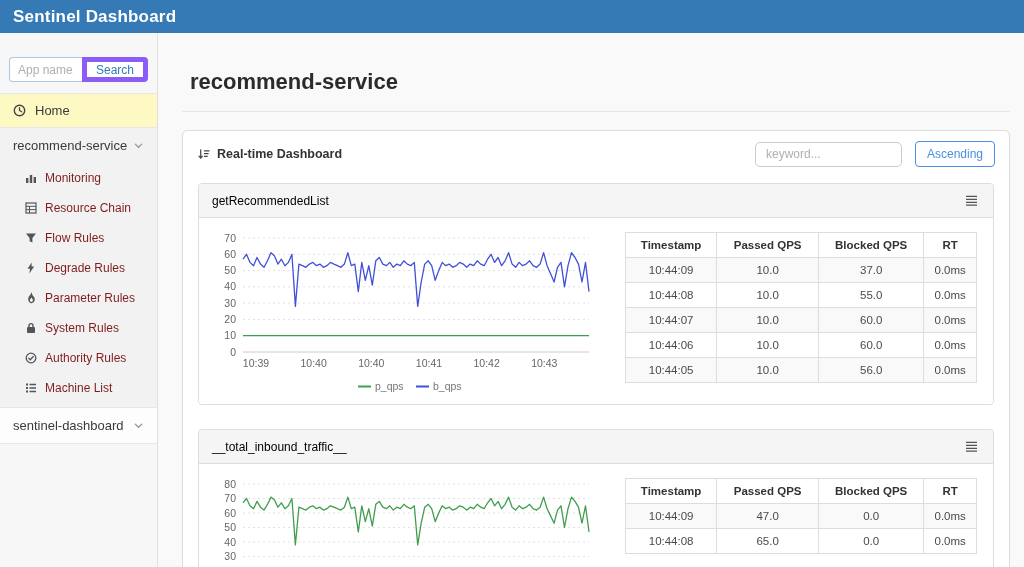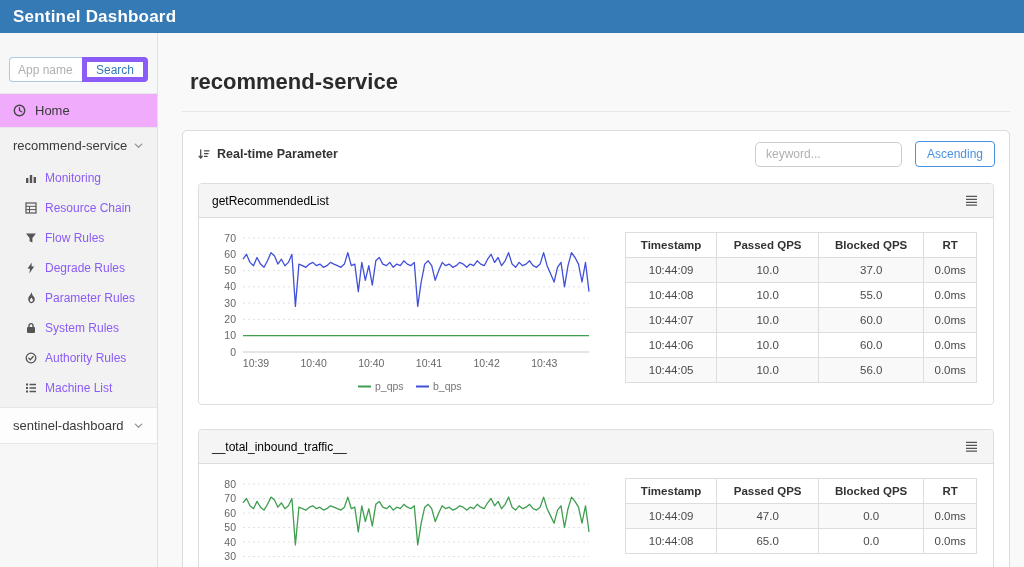--- a/index.html
+++ b/index.html
@@ -16,26 +16,26 @@
   
   .sidebar { width: 158px; background: #f7f7f7; border-right: 1px solid #e0e0e0; flex: 0 0 158px; }
   .search-group { display: flex; margin: 24px 9px 11px 9px; }
   .search-group input { flex: 1; min-width: 0; height: 25px; padding: 3px 8px; font-size: 12px;
       border: 1px solid #aec8de; border-right: none; border-radius: 4px 0 0 4px; background: #fff; color: #333;
       font-family: "Liberation Sans", sans-serif; outline: none; }
   .search-group input::placeholder { color: #b0b0b0; }
   .search-group button { height: 25px; padding: 0 9px; font-size: 12px; color: #337ab7; background: #fff;
       border: 5px solid #8b5cf6; border-radius: 0 4px 4px 0; cursor: pointer; font-family: "Liberation Sans", sans-serif; }
   .side-row { display: flex; align-items: center; gap: 9px; padding: 8px 13px; font-size: 13px; color: #3a3a3a; cursor: pointer; }
-  .side-row.home { background: #f0abfc; border-top: 1px solid #e7e7e7; border-bottom: 1px solid #e7e7e7; padding: 9px 13px; }
+  .side-row.home { background: #fef9c3; border-top: 1px solid #e7e7e7; border-bottom: 1px solid #e7e7e7; padding: 9px 13px; }
   .group { background: #f2f2f2; border-bottom: 1px solid #e7e7e7; }
   .group-header { display: flex; align-items: center; justify-content: space-between; padding: 10px 13px; font-size: 13px; color: #3a3a3a; cursor: pointer; }
   .group-header.white { background: #fdfdfd; border-bottom: 1px solid #e7e7e7; }
   .submenu { list-style: none; padding-bottom: 4px; }
-  .submenu li { display: flex; align-items: center; gap: 8px; padding: 8px 12px 8px 24px; font-size: 12px; color: #8b5cf6; cursor: pointer; }
+  .submenu li { display: flex; align-items: center; gap: 8px; padding: 8px 12px 8px 24px; font-size: 12px; color: #7f1d1d; cursor: pointer; }
   .icon { display: inline-flex; align-items: center; justify-content: center; width: 13px; height: 13px; flex: 0 0 13px; }
   .chev { color: #999; display: inline-flex; }
 
   
   .main { flex: 1; background: #f9f9f9; padding: 22px 14px 0 24px; overflow: hidden; }
   .page-title { font-size: 22px; font-weight: bold; color: #2b2b2b; margin: 14px 0 16px 8px; }
   .title-divider { border: none; border-top: 1px solid #e6e6e6; margin: 0 0 18px 0; }
 
   .panel { background: #fff; border: 1px solid #dcdcdc; border-radius: 5px; box-shadow: 0 1px 1px rgba(0,0,0,.02); }
   .panel-header { display: flex; align-items: center; padding: 10px 14px 6px 14px; }
@@ -186,21 +186,21 @@
     <hr class="title-divider">
 
     <section class="panel">
       <div class="panel-header">
         <span class="icon">
           <svg width="13" height="13" viewBox="0 0 14 14">
               <path d="M4 2v9M4 11L2.2 8.8M4 11l1.8-2.2" fill="none" stroke="#444" stroke-width="1.3" stroke-linecap="round"></path>
               <path d="M8 3h5M8 6h4M8 9h3" stroke="#444" stroke-width="1.3" stroke-linecap="round"></path>
             </svg>
         </span>
-        <span class="panel-title">Real-time Parameter</span>
+        <span class="panel-title">Real-time Dashboard</span>
         <div class="panel-tools">
           <input type="text" placeholder="keyword..." style="">
           <button class="btn-ascending">Ascending</button>
         </div>
       </div>
 
       <div class="card">
         <div class="card-header">
           <span>getRecommendedList</span>
           <button class="card-menu-btn">

